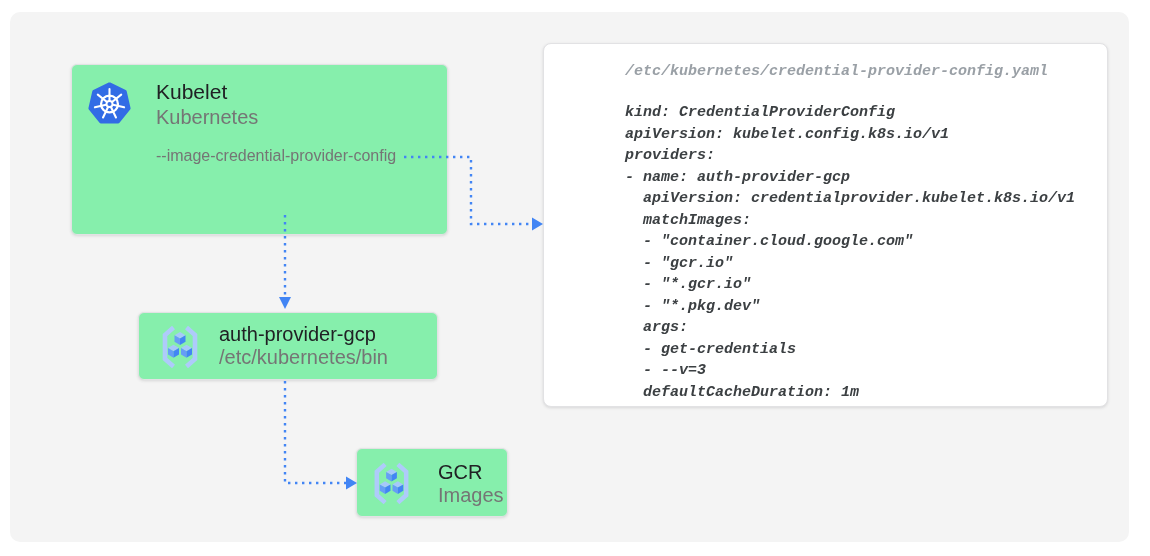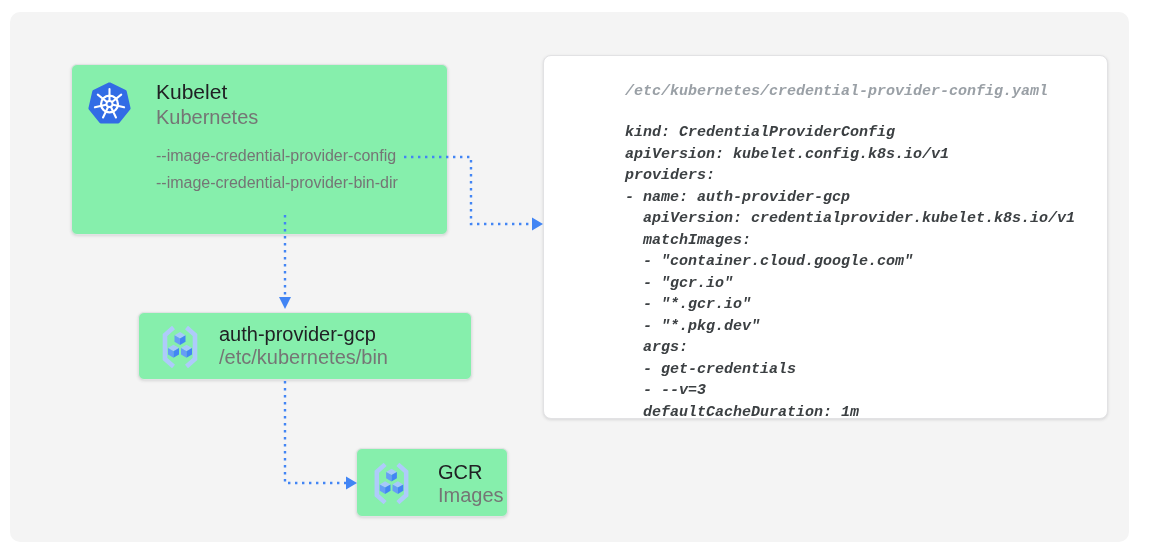--- a/index.html
+++ b/index.html
@@ -45,44 +45,43 @@
   .kubelet-box .node-icon{left:15px;top:16px;}
   .kubelet-box .node-title{left:84px;top:15px;}
   .kubelet-box .node-sub{left:84px;top:42px;}
   .flag-line{
     position:absolute;left:84px;
     color:#757575;font-size:16px;line-height:20px;white-space:nowrap;
   }
   .flag-0{top:81px;}
   .flag-1{top:108px;}
 
-  .auth-box{left:138px;top:312px;width:334px;height:68px;}
+  .auth-box{left:138px;top:312px;width:300px;height:68px;}
   .auth-box .node-icon{left:17px;top:10px;}
   .auth-box .node-title{left:80px;top:9px;font-size:20px;}
   .auth-box .node-sub{left:80px;top:34px;}
 
   .gcr-box{left:356px;top:448px;width:152px;height:69px;}
   .gcr-box .node-icon{left:11px;top:11px;}
   .gcr-box .node-title{left:81px;top:11px;font-size:20px;}
   .gcr-box .node-sub{left:81px;top:36px;}
 
   .code-panel{
     position:absolute;left:543px;top:43px;
     width:565px;height:364px;
     background:#ffffff;
     border:1px solid #e2e2e4;
     border-radius:8px;
     box-shadow:0 1px 3px rgba(60,64,67,.16);
     z-index:2;
     box-sizing:border-box;
-    padding:26px 10px 0 81px;
+    padding:18px 10px 0 81px;
     font-family:"Liberation Mono","DejaVu Sans Mono",monospace;
     font-style:italic;
     font-weight:bold;
-    margin-top:12px;
   }
   .code-header{
     color:#9aa0a6;
     font-size:15px;line-height:20px;
     white-space:pre;
   }
   .code-block{margin-top:20px;}
   .code-line{
     color:#3c4043;
     font-size:15px;line-height:21.5px;
@@ -119,21 +118,20 @@
         <line x1="24" y1="24.5" x2="17.1" y2="38.9"></line>
         <line x1="24" y1="24.5" x2="8.4" y2="28.1"></line>
         <line x1="24" y1="24.5" x2="11.5" y2="14.5"></line>
       </g>
       <circle cx="24" cy="24.5" r="9" fill="none" stroke="#ffffff" stroke-width="2.4"></circle>
       <circle cx="24" cy="24.5" r="3.2" fill="#326ce5" stroke="#ffffff" stroke-width="2"></circle>
     </svg>
     <div class="node-title">Kubelet</div>
     <div class="node-sub">Kubernetes</div>
     <div class="flag-line flag-0">--image-credential-provider-config</div>
-    <div class="flag-line flag-1">--image-credential-provider-bin-dir</div>
   </div>
 
   <div class="node auth-box">
     <svg class="node-icon" width="48" height="48" viewBox="0 0 48 48">
       <g stroke="#aecbfa" stroke-width="4.6" fill="none">
         <path d="M17.5,4.5 L9,12 L9,36 L17.5,43.5"></path>
         <path d="M30.5,4.5 L39,12 L39,36 L30.5,43.5"></path>
       </g>
       <g>
         <polygon points="24,9 29.5,12.2 24,15.4 18.5,12.2" fill="#a6c8fa"></polygon>

